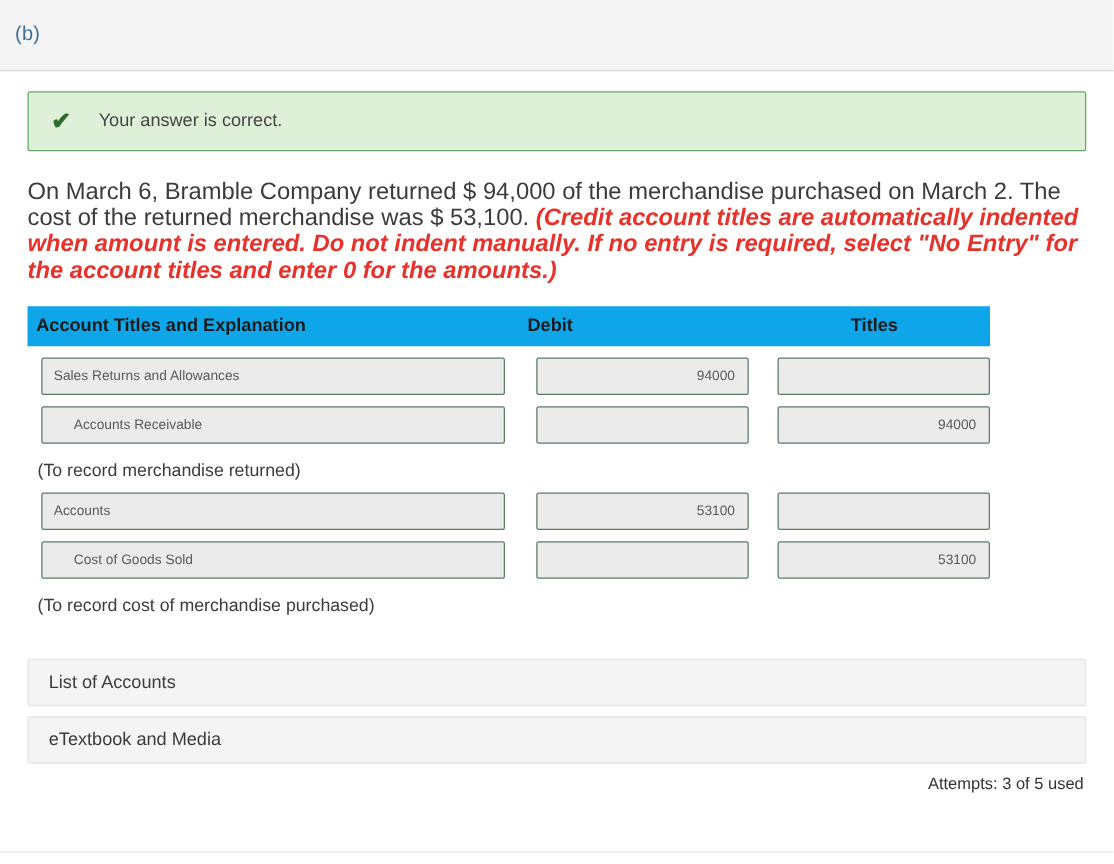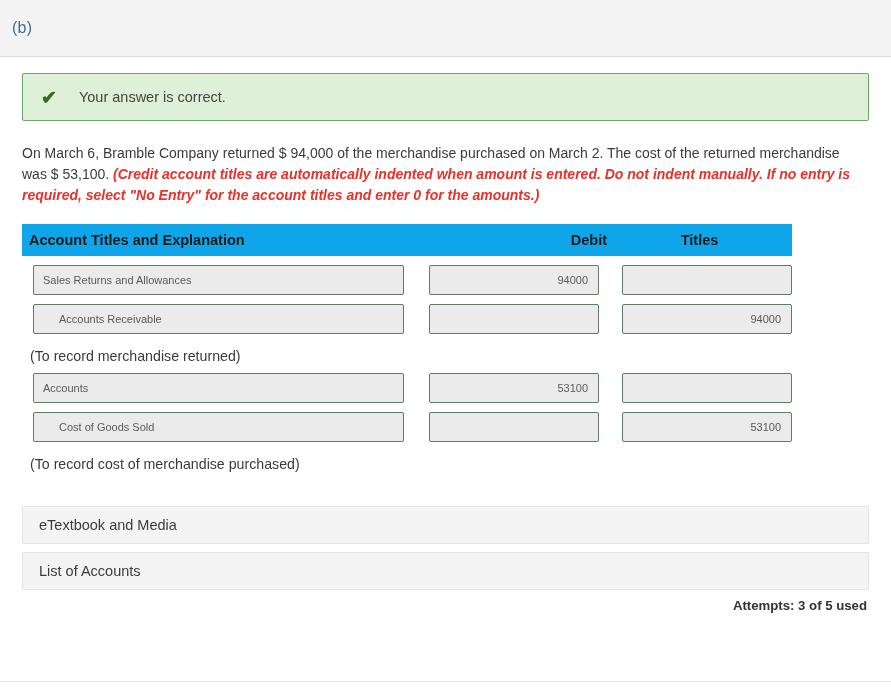--- a/index.html
+++ b/index.html
@@ -54,21 +54,21 @@
     font-weight: bold;
   }
   .banner-text {
     font-size: 14.5px;
     color: #444444;
   }
 
   
   .narrative {
     margin-top: 22px;
-    font-size: 14px;
+    font-size: 19px;
     line-height: 21px;
     color: #3b3b3b;
     max-width: 846px;
   }
   .narrative .hint {
     color: #e8312a;
     font-style: italic;
     font-weight: bold;
   }
 
@@ -80,21 +80,21 @@
   .journal-head {
     display: flex;
     background: #0ea5e9;
     height: 32px;
     align-items: center;
     font-weight: bold;
     font-size: 14.5px;
     color: #1b1b1b;
   }
   .col-title   { width: 400px; padding-left: 7px; }
-  .col-debit   { width: 185px; text-align: right; }
+  .col-debit   { width: 185px; text-align: left; }
   .col-credit  { width: 185px; text-align: center; }
 
   .journal-row {
     display: flex;
     align-items: center;
     margin-top: 9px;
     padding-left: 11px;
   }
   .cell-title { width: 371px; }
   .cell-gap   { width: 25px; }
@@ -137,21 +137,21 @@
     padding-left: 16px;
     font-size: 14.5px;
     color: #3b3b3b;
     margin-bottom: 8px;
     cursor: pointer;
   }
 
   .attempts {
     text-align: right;
     font-size: 13.2px;
-    font-weight: bold;
+    font-weight: normal;
     color: #333333;
     margin-top: 6px;
     padding-right: 2px;
   }
 
   .footer-rule {
     position: absolute;
     left: 0;
     top: 681px;
     width: 891px;
@@ -241,21 +241,21 @@
       <div class="cell-amt">
         <div class="fld amount">53100</div>
       </div>
     </div>
 
     <div class="memo second">(To record cost of merchandise purchased)</div>
 
   </div>
 
   <div class="actions">
+    <div class="action-bar">List of Accounts</div>
     <div class="action-bar">eTextbook and Media</div>
-    <div class="action-bar">List of Accounts</div>
   </div>
 
   <div class="attempts">Attempts: 3 of 5 used</div>
 
 </div>
 
 <div class="footer-rule"></div>
 
 </body></html>

